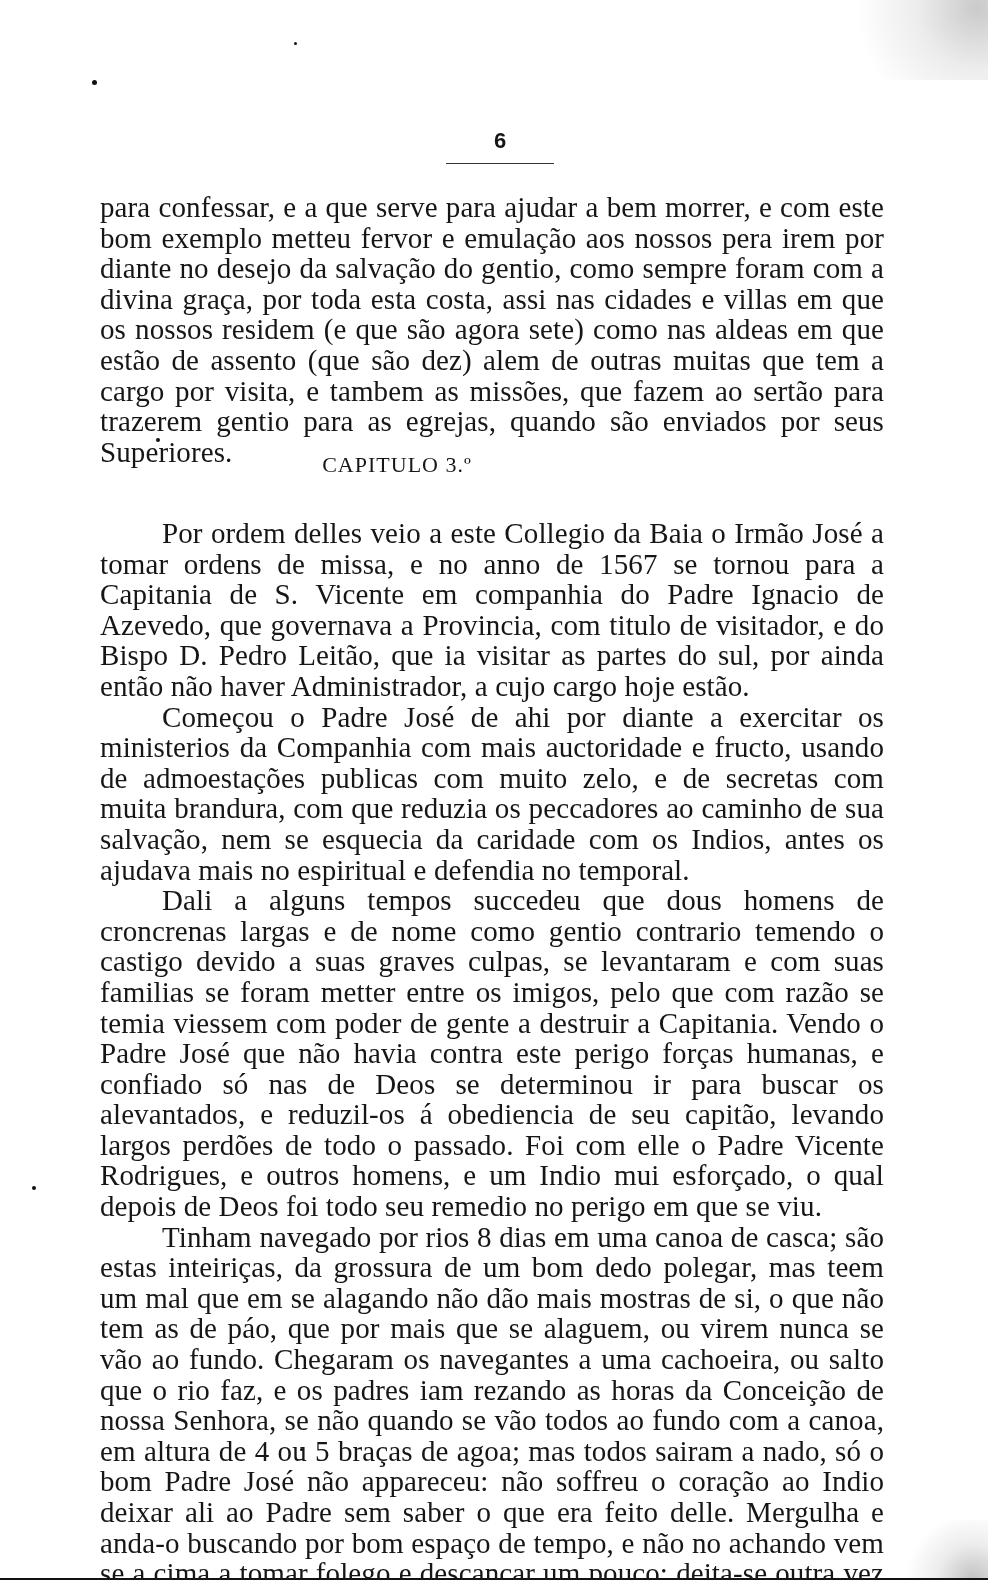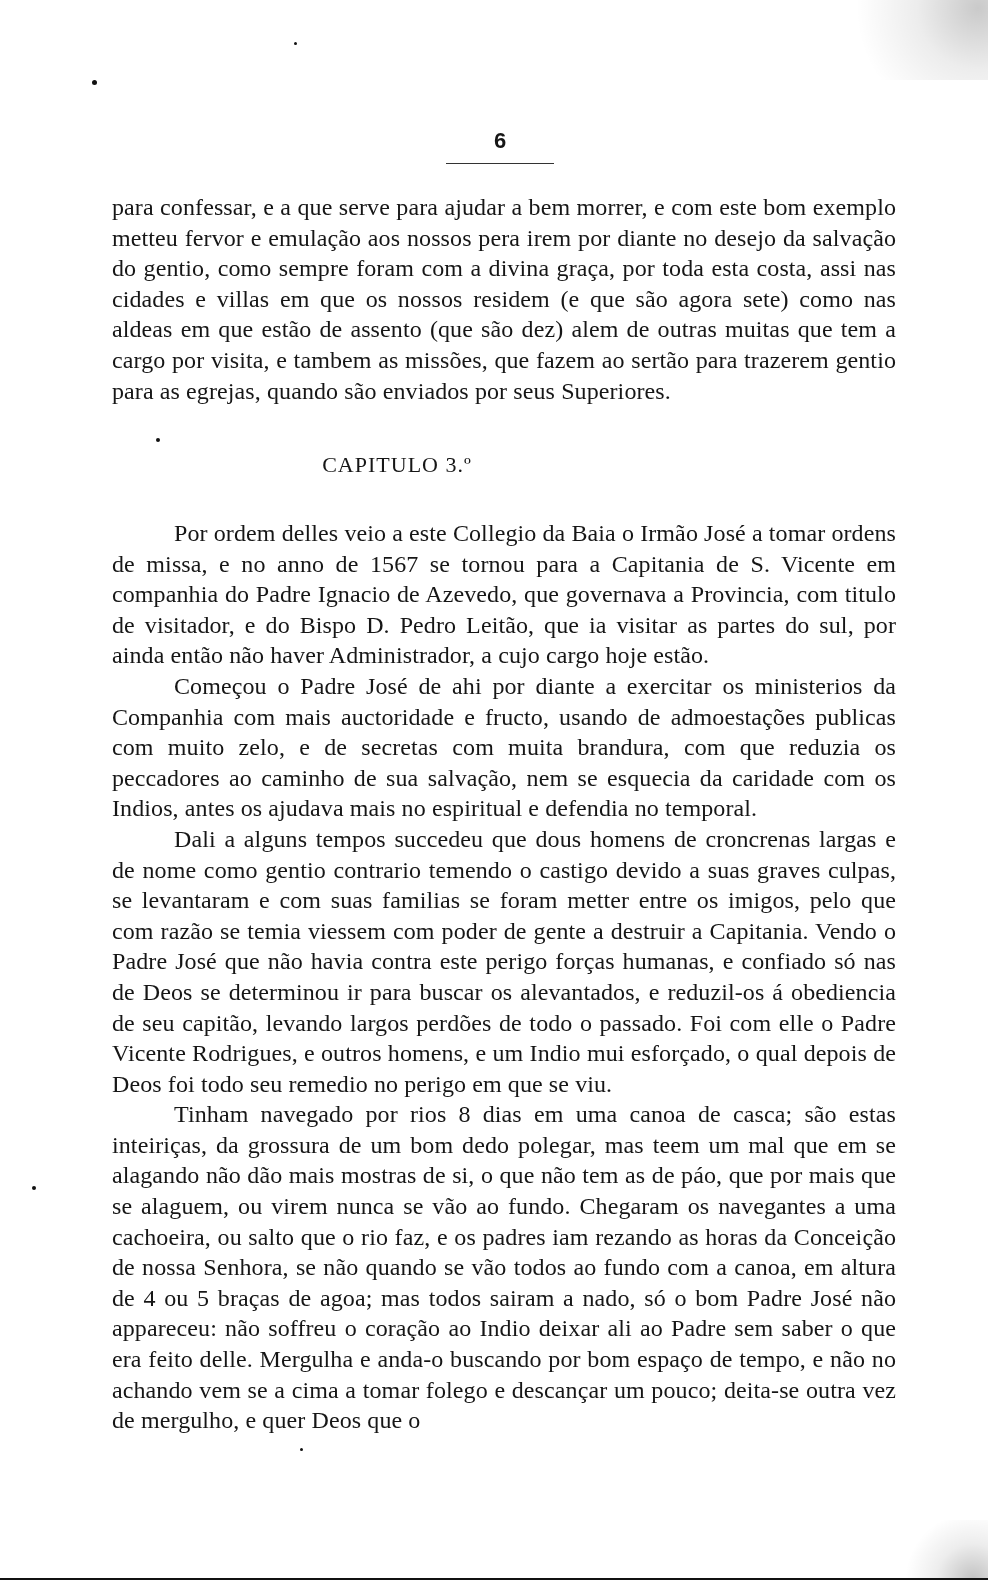--- a/index.html
+++ b/index.html
@@ -19,21 +19,21 @@
       background: radial-gradient(circle at 85% 100%, rgba(0,0,0,0.35) 0, rgba(0,0,0,0.1) 35%, rgba(0,0,0,0) 65%);
       opacity: 0.7;
     }
     .bottom-border { position: absolute; left: 0; right: 0; bottom: 0; height: 2px; background: #111; }
     .page-number {
       position: absolute; left: 470px; top: 128px; width: 60px; text-align: center;
       font-family: "Liberation Sans", "DejaVu Sans", sans-serif; font-weight: bold; font-size: 22px;
     }
     .page-rule { position: absolute; left: 446px; top: 163px; width: 108px; height: 1px; background: #333; }
     .text-block {
-      position: absolute; left: 112px; width: 784px; font-size: 24px; line-height: 30.6px;
+      position: absolute; left: 100px; width: 784px; font-size: 29px; line-height: 30.6px;
       text-align: justify; text-align-last: auto; letter-spacing: 0.1px;
     }
     .text-block p { margin: 0; }
     .indent { text-indent: 62px; }
     .block-1 { top: 192px; }
     .chapter-heading {
       position: absolute; left: 0; width: 794px; top: 452px; text-align: center;
       font-size: 22px; letter-spacing: 1px;
     }
     .block-2 { top: 506px; margin-top: 12px; }

